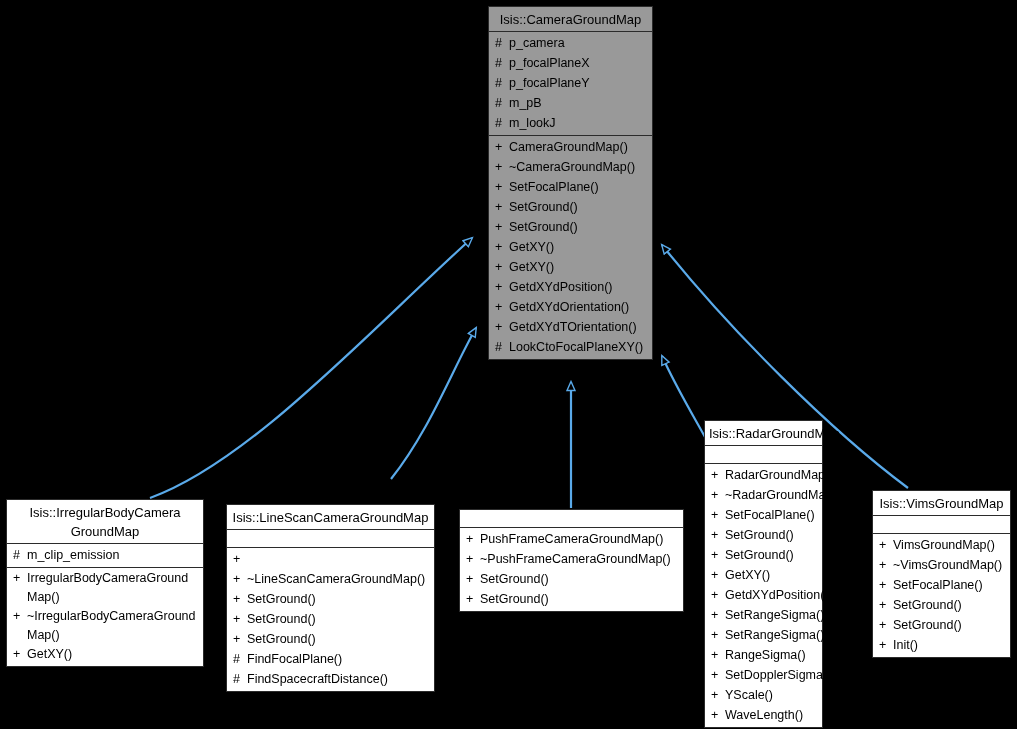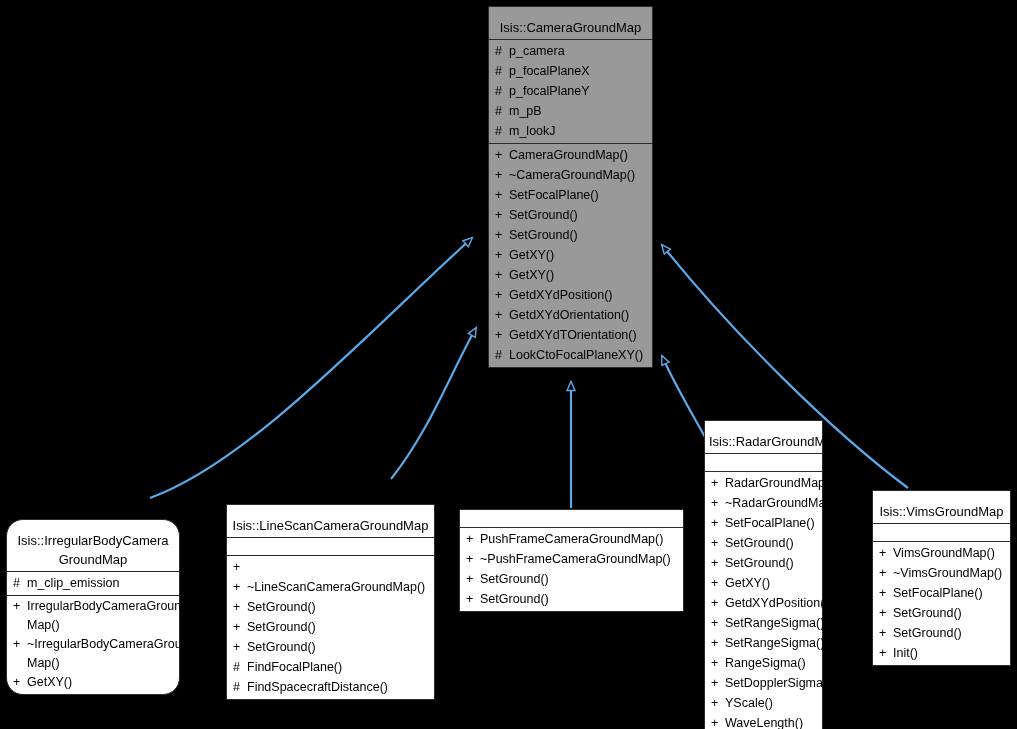--- a/index.html
+++ b/index.html
@@ -30,21 +30,21 @@
     background: #ffffff;
     color: #000000;
   }
   .uml-class.base {
     background: #999999;
   }
   .uml-title {
     text-align: center;
     font-size: 13px;
     line-height: 19px;
-    padding: 11px 4px 2px 4px;
+    padding: 3px 4px 2px 4px;
     border-bottom: 1px solid #2b2b2b;
     white-space: pre-line;
   }
   .uml-compartment {
     border-bottom: 1px solid #2b2b2b;
     padding: 1px 0 2px 0;
   }
   .uml-compartment.last {
     border-bottom: none;
   }
@@ -161,21 +161,21 @@
           <span class="vis">+</span>
           <span class="mname">GetdXYdTOrientation()</span>
         </div>
         <div class="uml-row">
           <span class="vis">#</span>
           <span class="mname">LookCtoFocalPlaneXY()</span>
         </div>
       </div>
   </div>
 
-  <div class="uml-class" style="left:6px; top:519px; width:174px;border-radius:17px;">
+  <div class="uml-class" style="left:6px; top:499px; width:198px;">
     <div class="uml-title">Isis::IrregularBodyCamera
 GroundMap</div>
     <div class="uml-compartment">
         <div class="uml-row">
           <span class="vis">#</span>
           <span class="mname">m_clip_emission</span>
         </div>
       </div>
     <div class="uml-compartment last">
         <div class="uml-row wrap">

